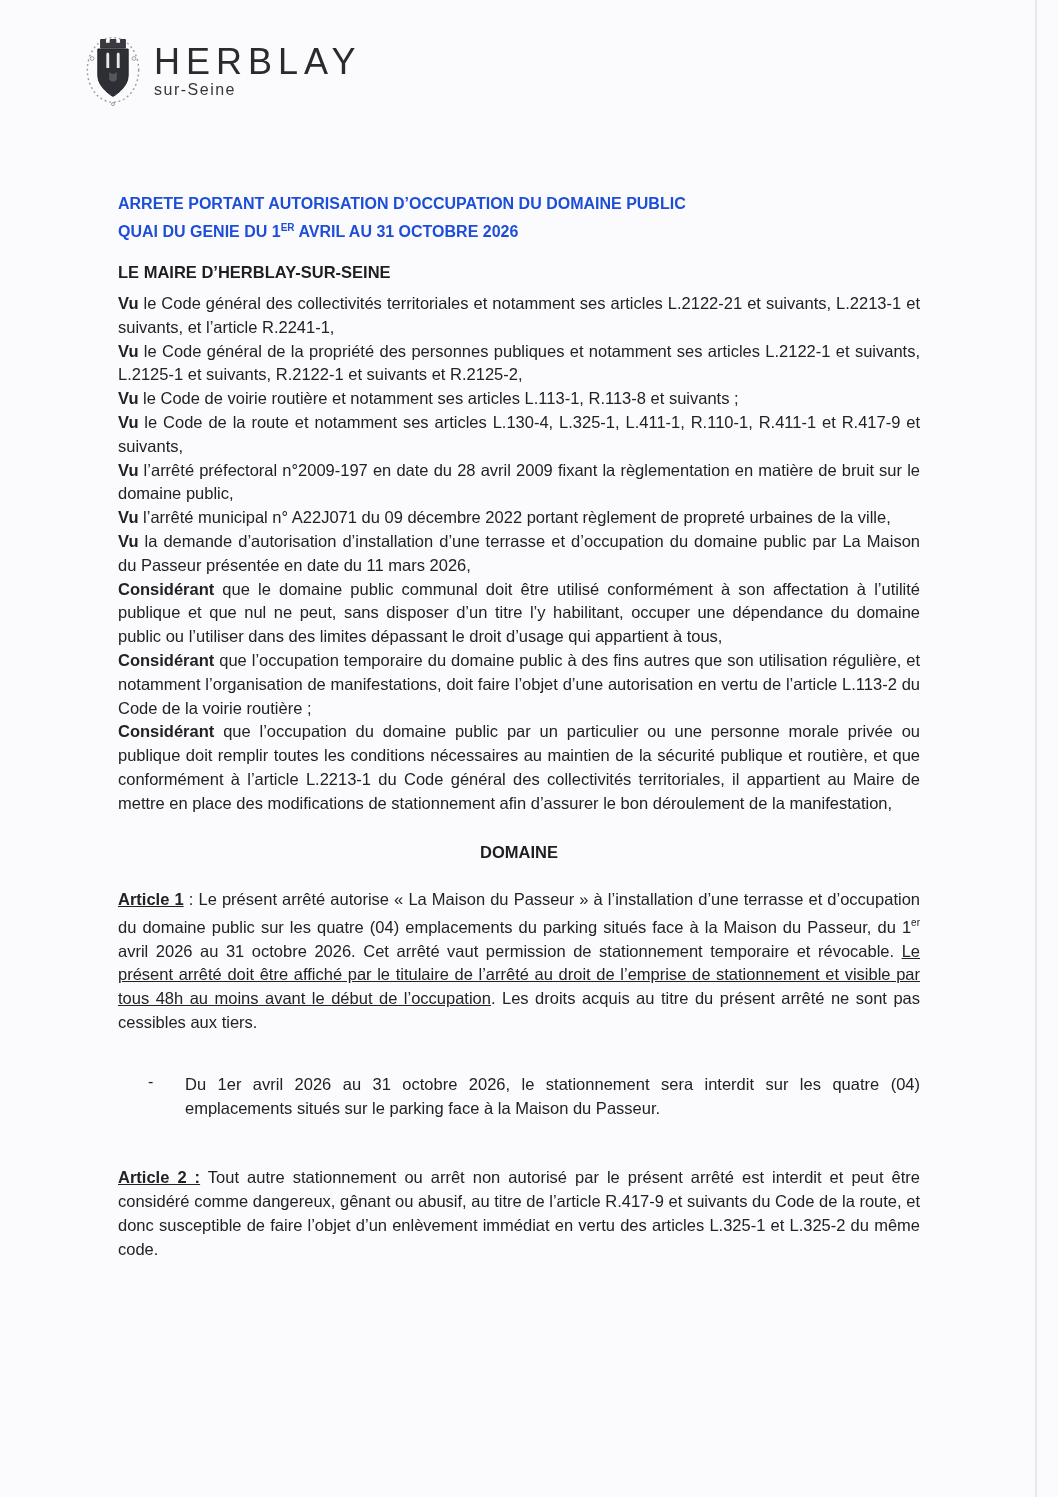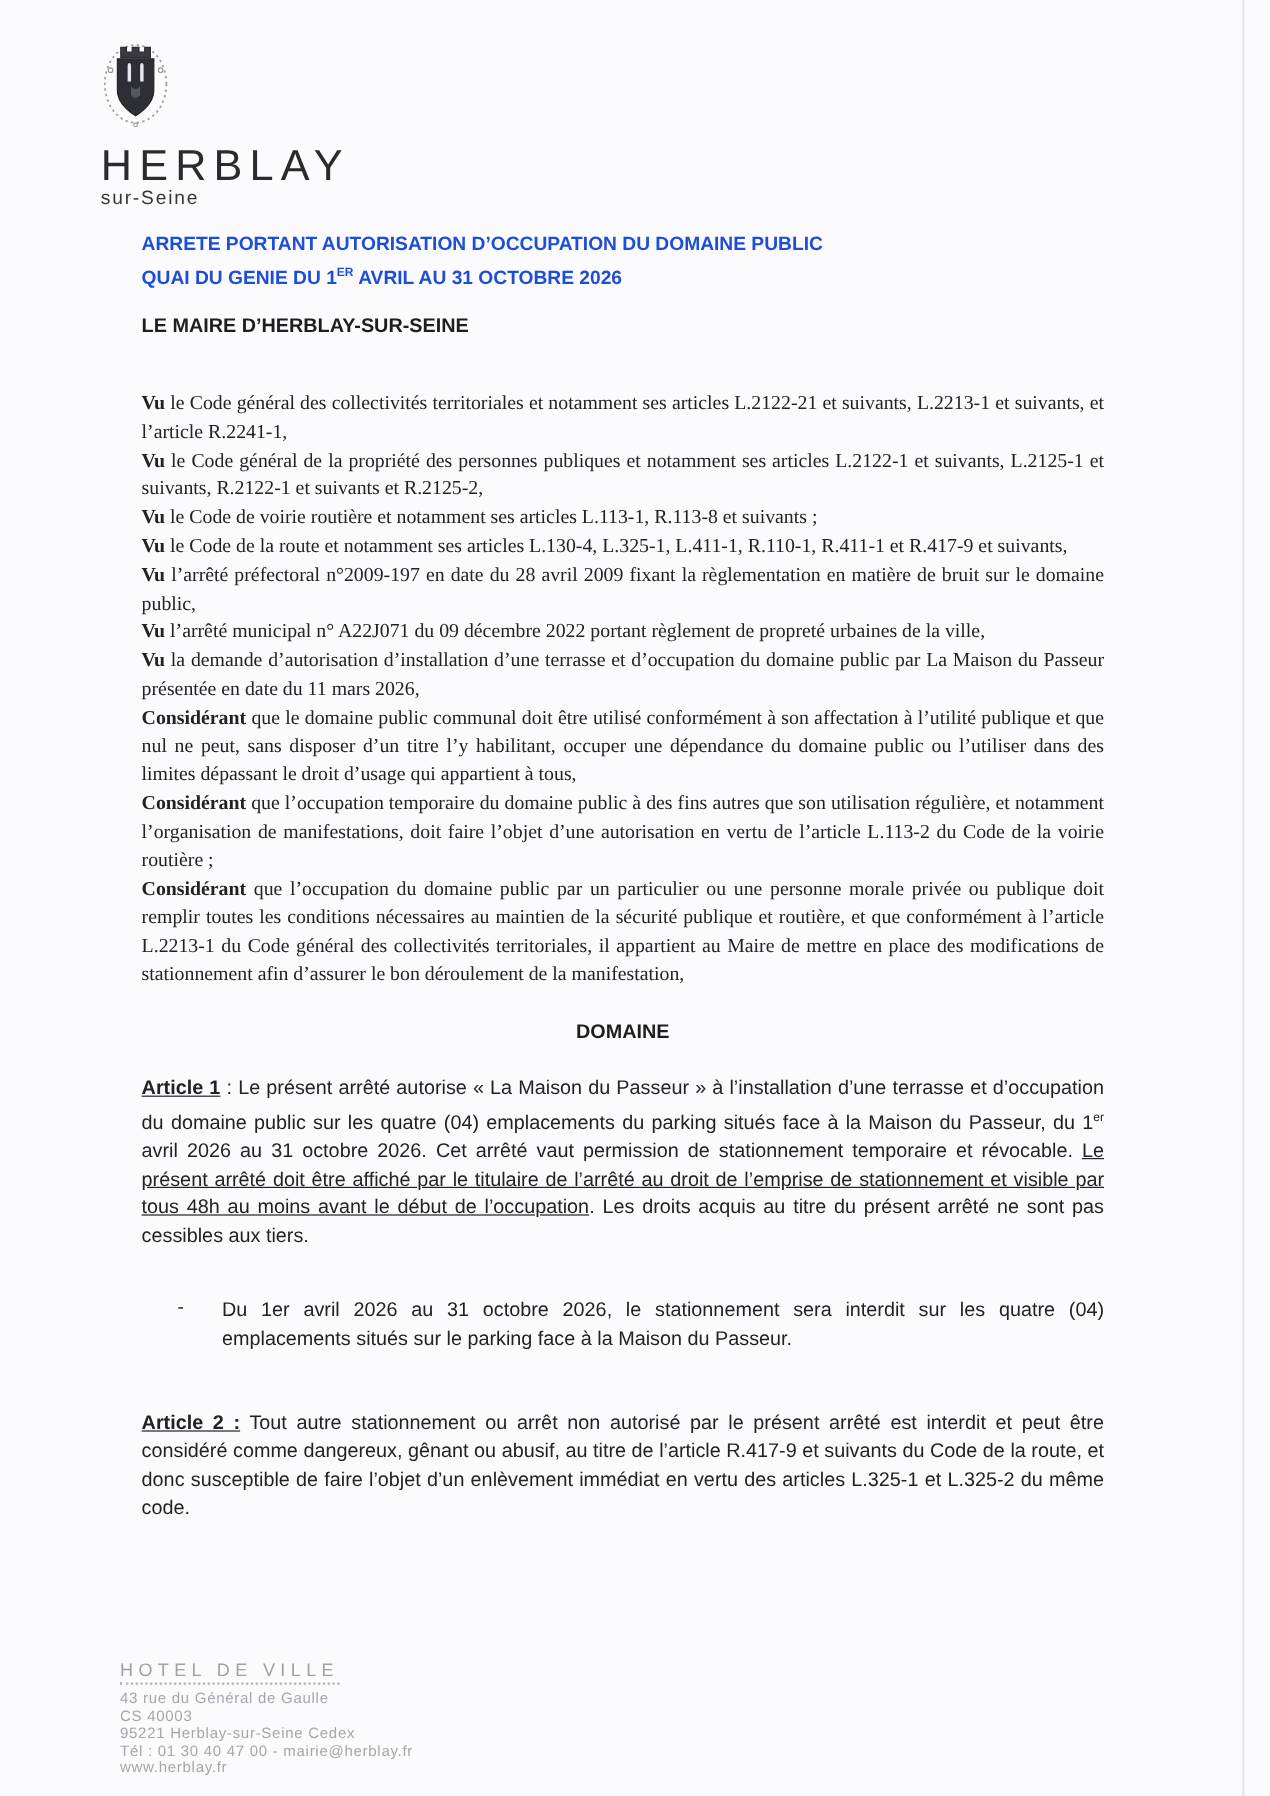--- a/index.html
+++ b/index.html
@@ -11,21 +11,21 @@
     font-family:"Liberation Sans", sans-serif;
     color:#1f2023;
     overflow:hidden;
   }
   .scan-edge {
     position:absolute; top:0; bottom:0; right:21px; width:2px;
     background:#e7e8ed;
   }
 
   
-  .logo-block { position:absolute; left:84px; top:30px; display:flex; align-items:flex-start;flex-direction:column; }
+  .logo-block { position:absolute; left:84px; top:30px; display:flex; align-items:flex-start; }
   .crest { width:58px; height:76px; margin-right:12px; }
   .wordmark-wrap { padding-top:14px; }
   .wordmark {
     font-size:36px; font-weight:500; letter-spacing:6px;
     color:#2a2b2f; line-height:36px; white-space:nowrap;
   }
   .logo-subtitle {
     text-align:left; font-size:16px; letter-spacing:1.5px;
     color:#35363b; margin-top:1px; padding-right:6px;
   }
@@ -41,21 +41,21 @@
   .doc-title {
     position:absolute; left:118px; right:138px; top:192px;
     text-align:left; font-weight:bold; font-size:16px; line-height:24px;
     color:#1d4ed8;
   }
   .doc-title sup { font-size:10px; }
 
   .body-col { position:absolute; left:118px; right:138px; top:263px; }
   .salutation { font-weight:bold; font-size:16.5px; color:#1d1e22; }
 
-  .recitals { margin-top:42px;font-family:Liberation Serif, serif; }
+  .recitals { margin-top:10px; }
   .para {
     margin:0; text-align:justify;
     font-size:16.5px; line-height:23.8px; color:#212226;
   }
   .lead { font-weight:bold; }
   .lead-underline { font-weight:bold; text-decoration:underline; }
   .seg-underline { text-decoration:underline; }
   .para sup { font-size:10px; }
 
   .arrete-heading {
@@ -134,22 +134,14 @@
 
     <div class="bullet-item">
       <span class="bullet-marker">-</span>
       <p class="para">Du 1er avril 2026 au 31 octobre 2026, le stationnement sera interdit sur les quatre (04) emplacements situés sur le parking face à la Maison du Passeur.</p>
     </div>
 
     <p class="para article2"><span class="lead-underline">Article 2 :</span><span> Tout autre stationnement ou arrêt non autorisé par le présent arrêté est interdit et peut être considéré comme dangereux, gênant ou abusif, au titre de l’article R.417-9 et suivants du Code de la route, et donc susceptible de faire l’objet d’un enlèvement immédiat en vertu des articles L.325-1 et L.325-2 du même code.</span></p>
 
   </div>
 
-  <div class="footer">
-    <div class="footer-org">HOTEL  DE  VILLE</div>
-    <div class="footer-line">43 rue du Général de Gaulle</div>
-    <div class="footer-line">CS 40003</div>
-    <div class="footer-line">95221 Herblay-sur-Seine Cedex</div>
-    <div class="footer-line">Tél : 01 30 40 47 00 - mairie@herblay.fr</div>
-    <div class="footer-line">www.herblay.fr</div>
-  </div>
 
 </div>
 
 </body></html>

